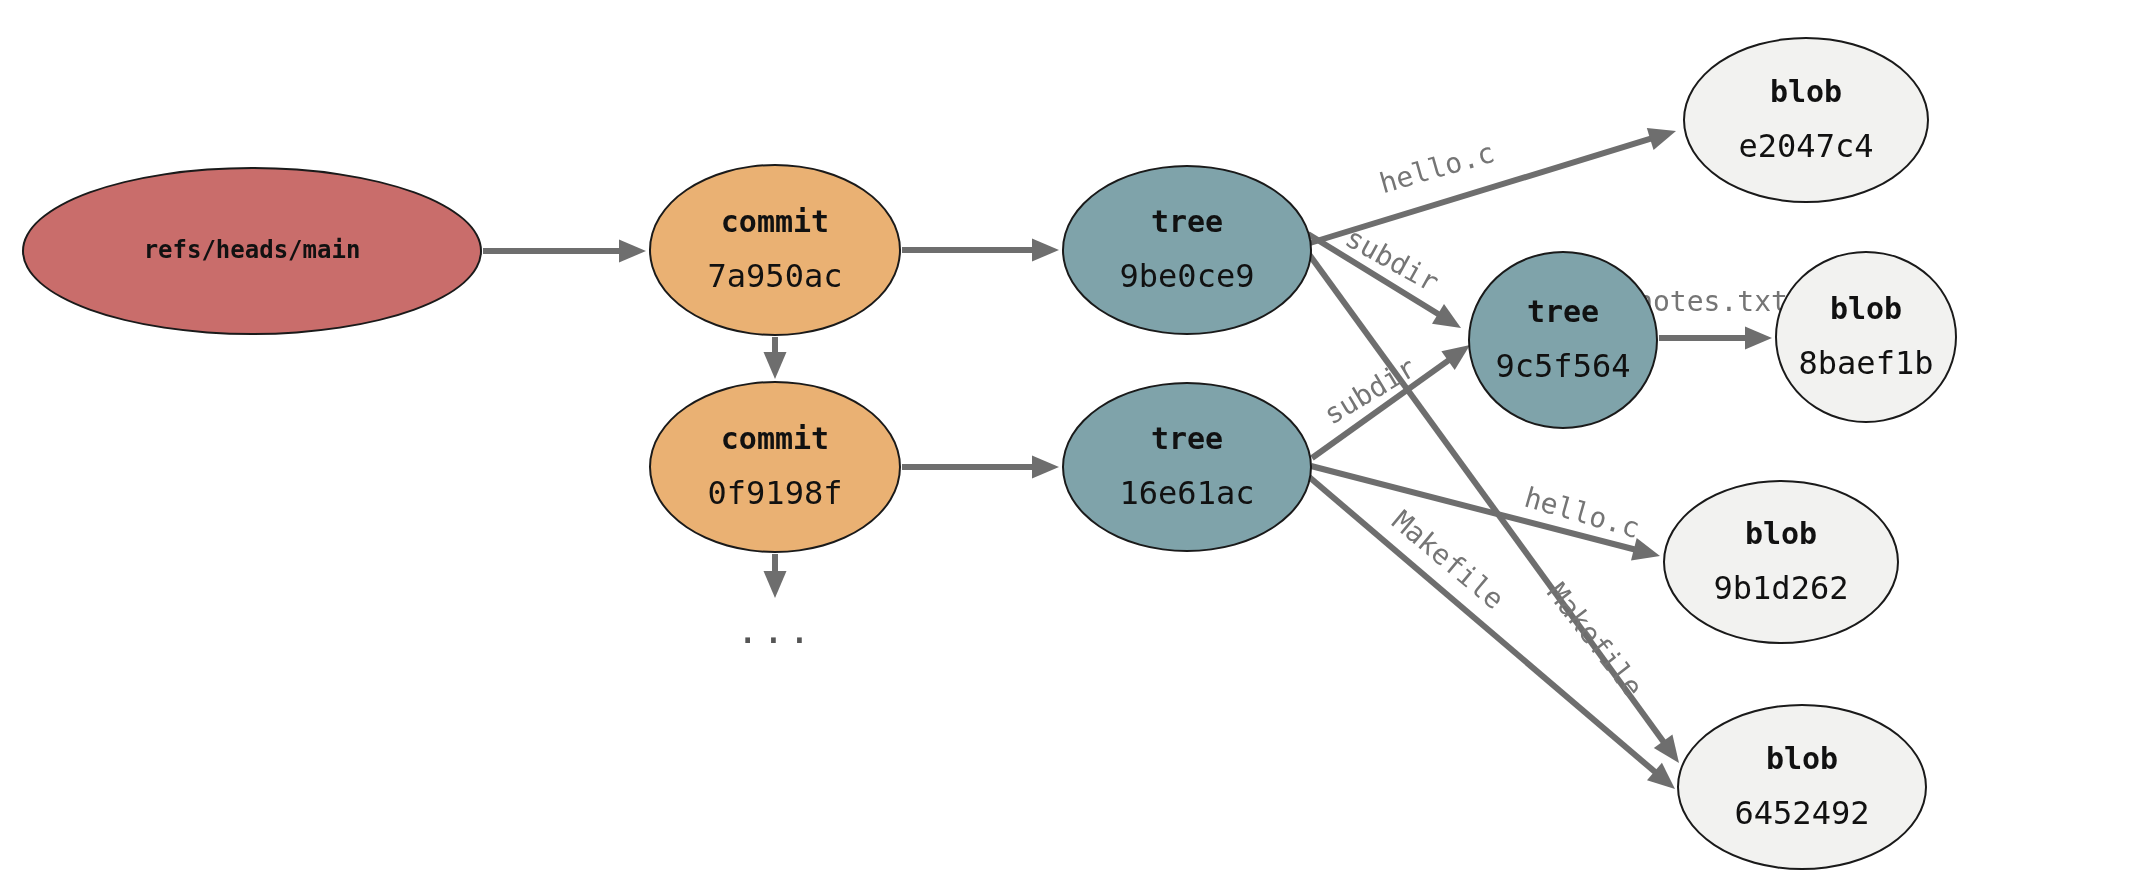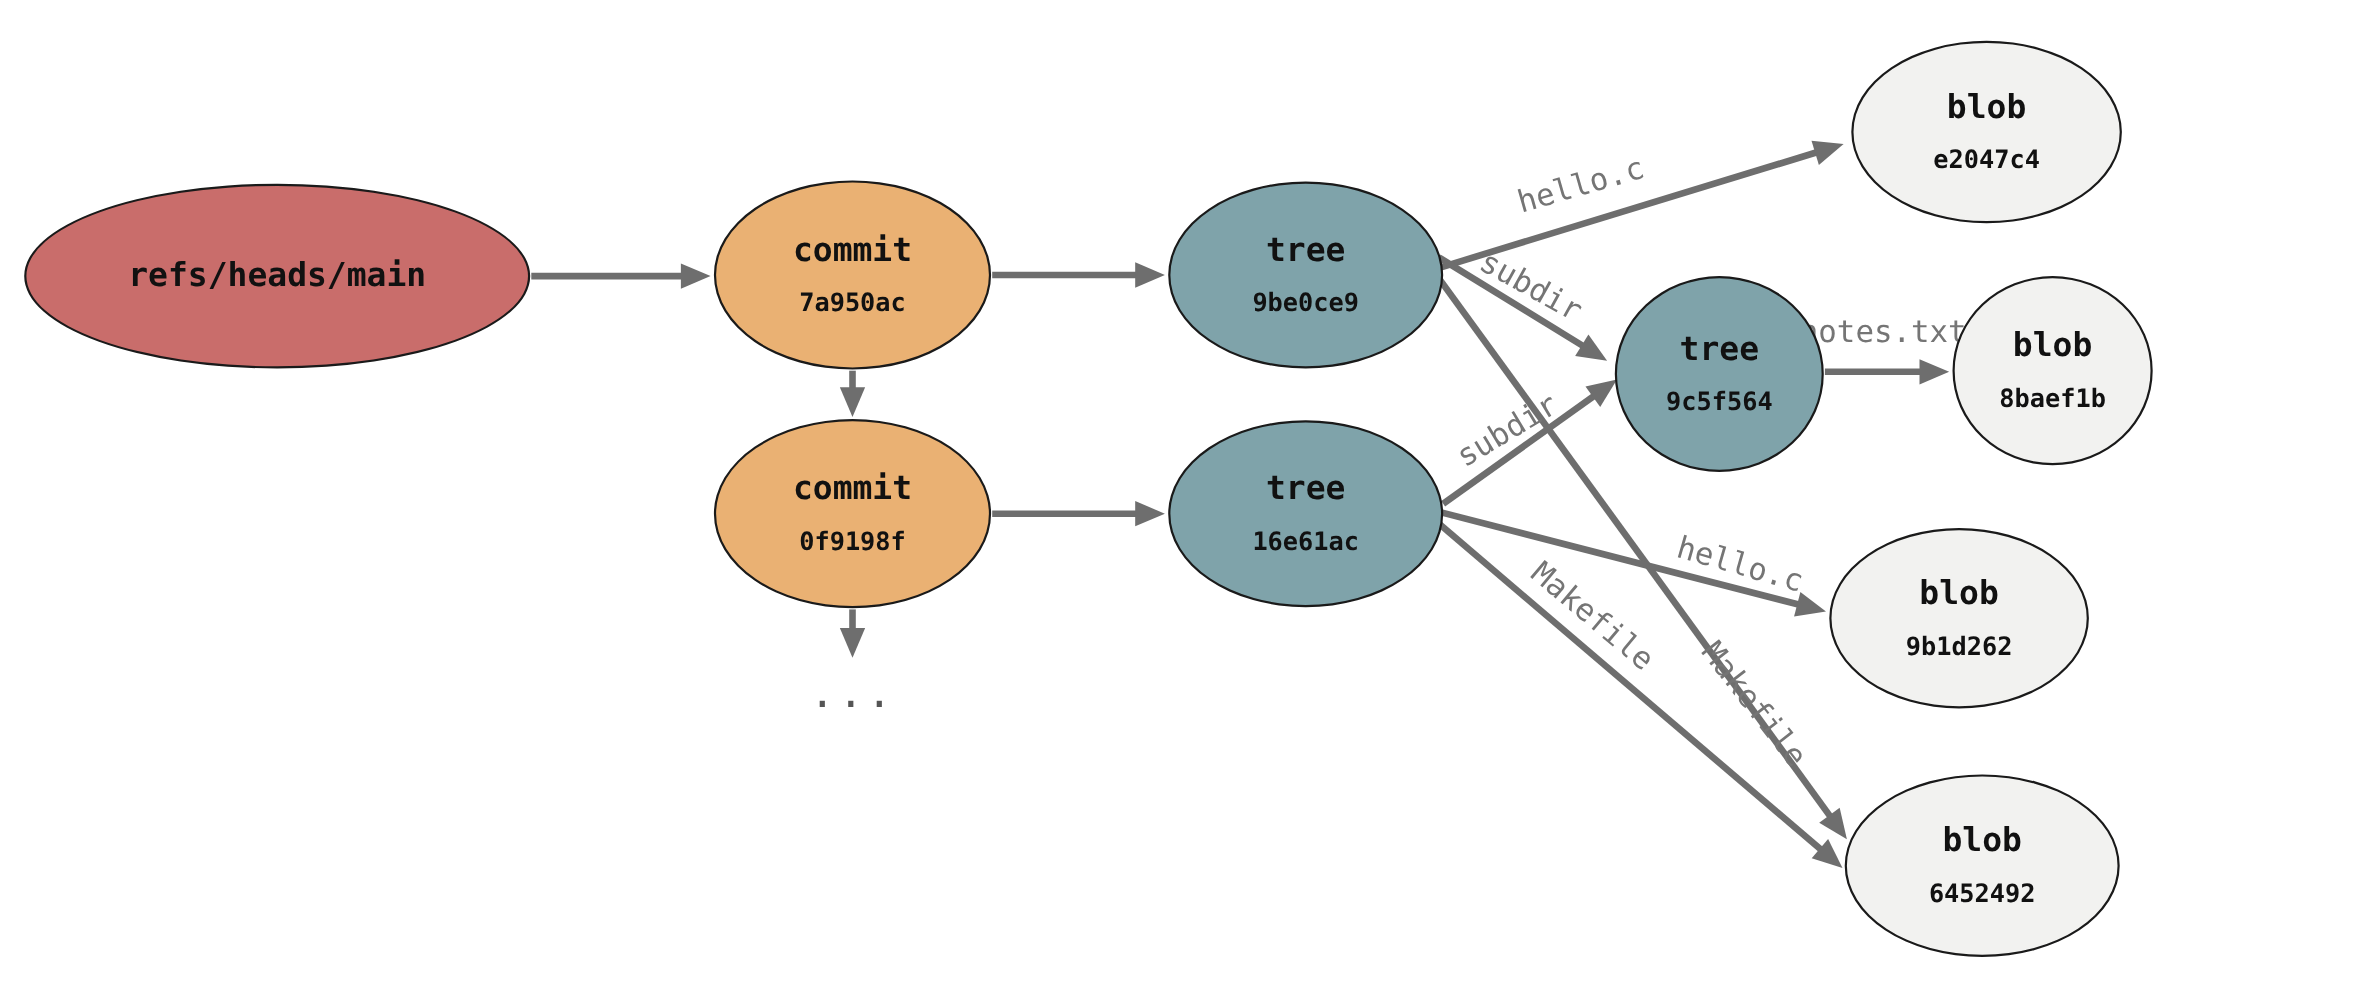--- a/index.html
+++ b/index.html
@@ -28,25 +28,25 @@
     color: #111111;
     line-height: 1.22;
     gap: 16px;
   }
   .node .node-type {
     font-weight: bold;
     font-size: 30px;
     white-space: nowrap;
   }
   .node .node-hash {
-    font-weight: bold;
-    font-size: 23px;
+    font-weight: normal;
+    font-size: 32px;
     white-space: nowrap;
   }
-  .node.ref .node-type { font-size: 30px; }
+  .node.ref .node-type { font-size: 24px; }
   .edge-label {
     position: absolute;
     font-size: 28px;
     color: #757575;
     white-space: nowrap;
     transform-origin: center center;
   }
   .ellipsis {
     position: absolute;
     font-size: 38px;

